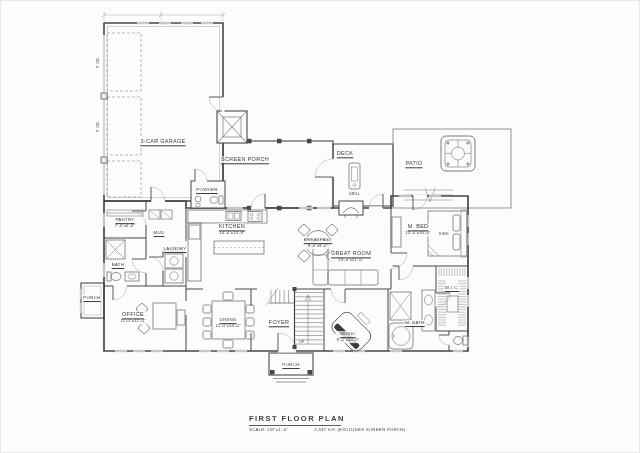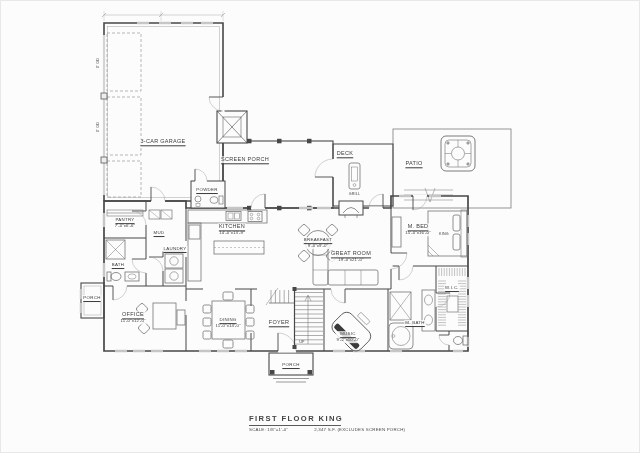--- a/index.html
+++ b/index.html
@@ -410,21 +410,21 @@
       <span class="nm">UP</span>
     </div>
   <div class="lbl ann vert" style="left:97px;top:62px">
       <span class="nm">9' GD</span>
     </div>
   <div class="lbl ann vert" style="left:97px;top:126px">
       <span class="nm">9' GD</span>
     </div>
 
   <div class="titleblock">
-    <div class="tb-title">FIRST FLOOR KING</div>
+    <div class="tb-title">FIRST FLOOR PLAN</div>
     <div class="tb-rule"></div>
     <div class="tb-sub">
       <span class="tb-scale">SCALE: 1/8"=1'-0"</span>
       <span class="tb-area">2,347 S.F. (EXCLUDES SCREEN PORCH)</span>
     </div>
   </div>
 
 </div>
 
 </body></html>

